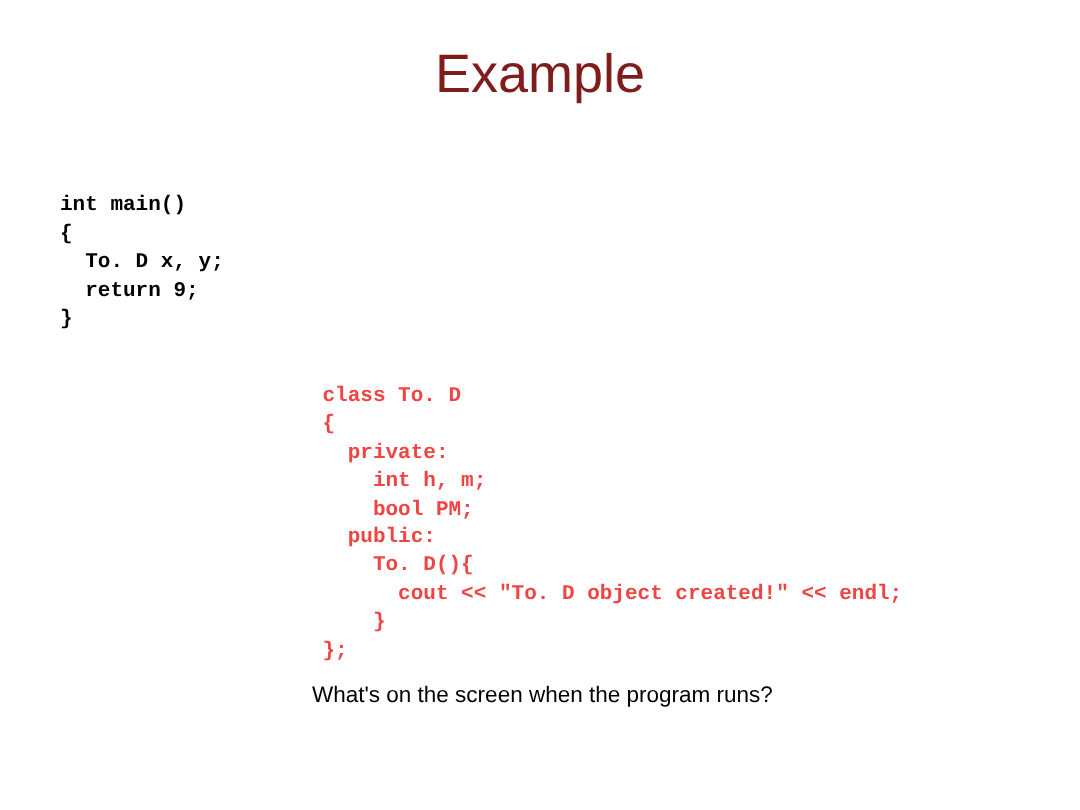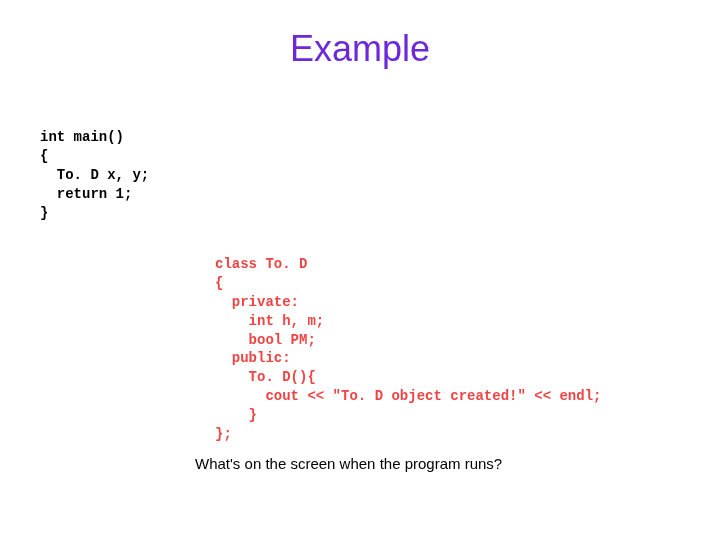--- a/index.html
+++ b/index.html
@@ -12,21 +12,21 @@
       height: 540px;
       background: #ffffff;
       font-family: Arial, Helvetica, sans-serif;
       position: relative;
       overflow: hidden;
     }
     .title {
       text-align: center;
       font-size: 36px;
       font-weight: normal;
-      color: #6d28d9;
+      color: #7f1d1d;
       margin-top: 28px;
       font-family: Arial, Helvetica, sans-serif;
     }
     .code-block-1 {
       position: absolute;
       top: 128px;
       left: 40px;
       font-family: "Courier New", Courier, monospace;
       font-size: 14px;
       font-weight: bold;
@@ -41,35 +41,35 @@
       font-family: "Courier New", Courier, monospace;
       font-size: 14px;
       font-weight: bold;
       white-space: pre;
       color: #ef4444;
       line-height: 1.35;
     }
     .question {
       position: absolute;
       top: 455px;
-      left: 195px;
+      left: 208px;
       font-family: Arial, Helvetica, sans-serif;
       font-size: 15px;
       color: #000;
     }
   </style>
 </head>
 <body>
 
 <h1 class="title">Example</h1>
 
 <pre class="code-block-1">int main()
 {
   To. D x, y;
-  return 1;
+  return 9;
 }</pre>
 
 <pre class="code-block-2">class To. D
 {
   private:
     int h, m;
     bool PM;
   public:
     To. D(){
       cout &lt;&lt; "To. D object created!" &lt;&lt; endl;

